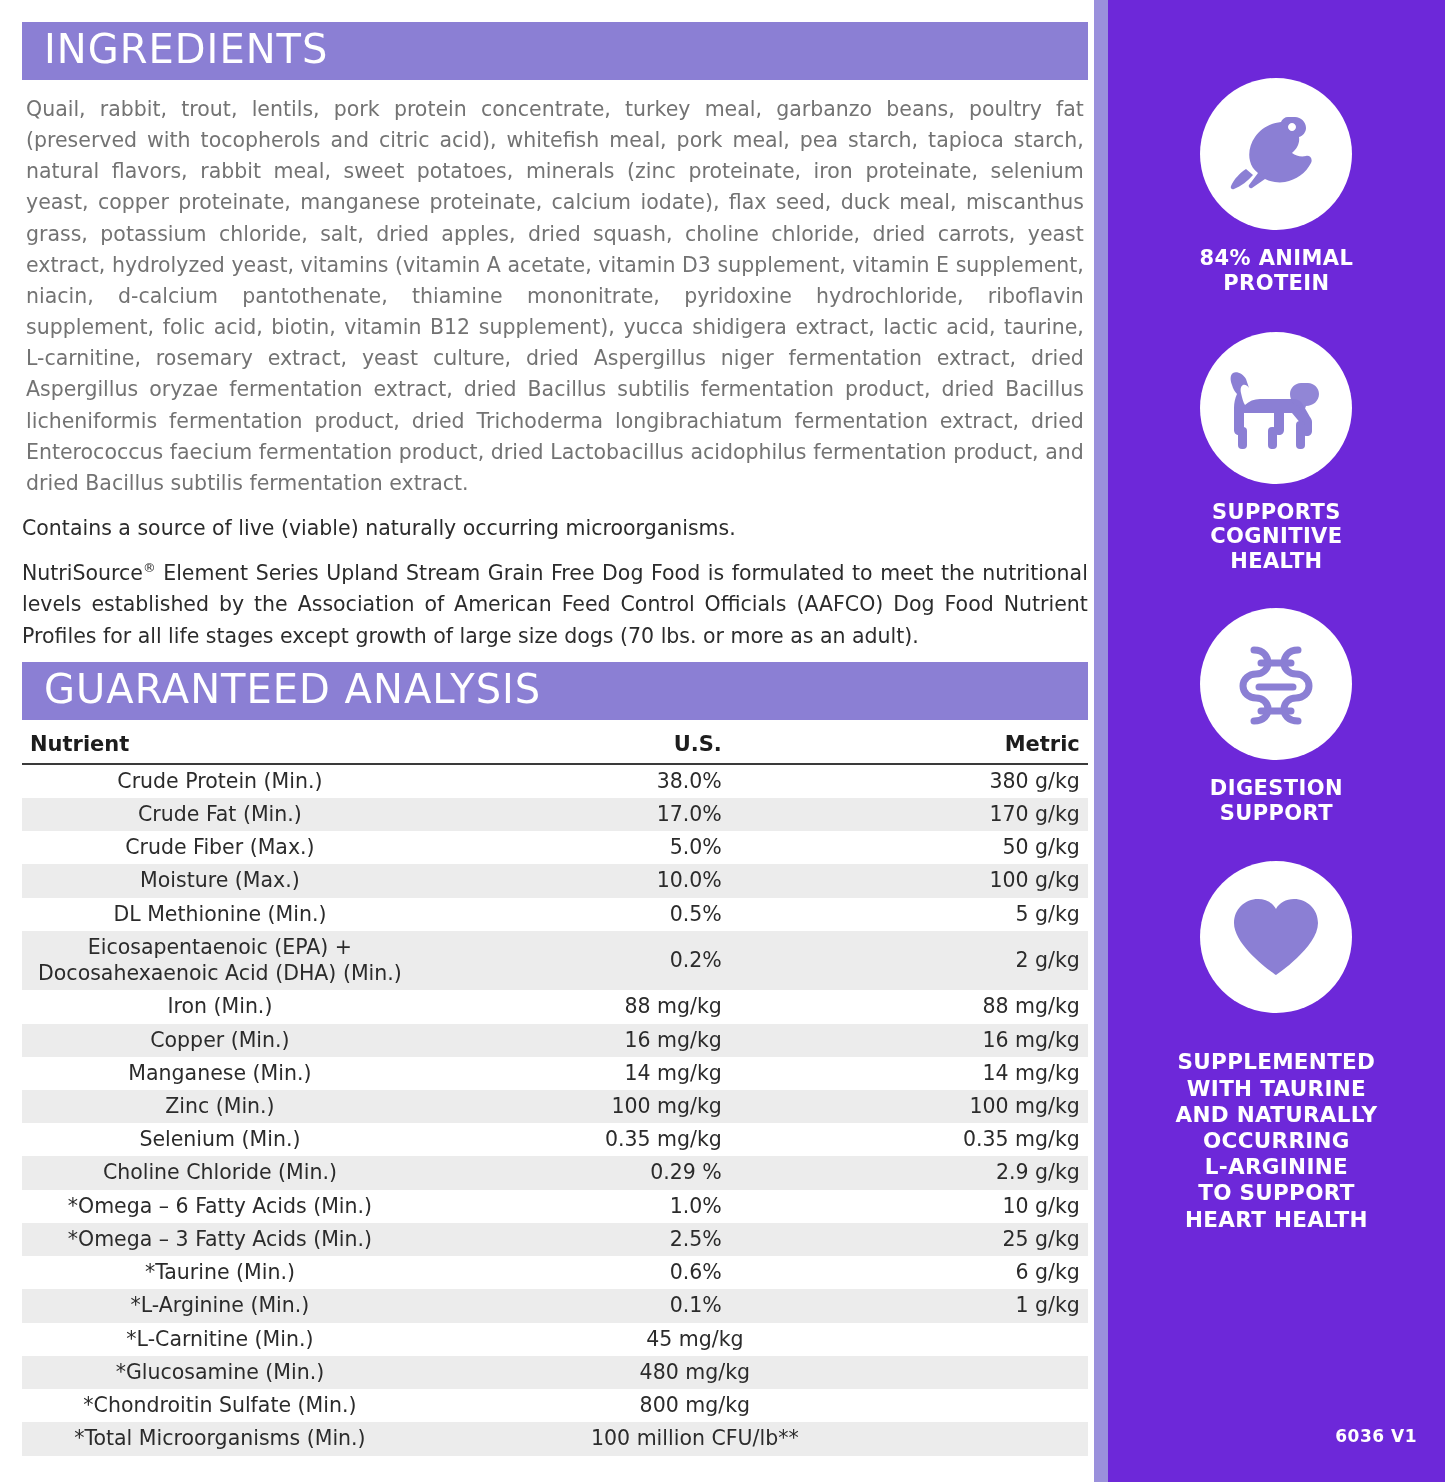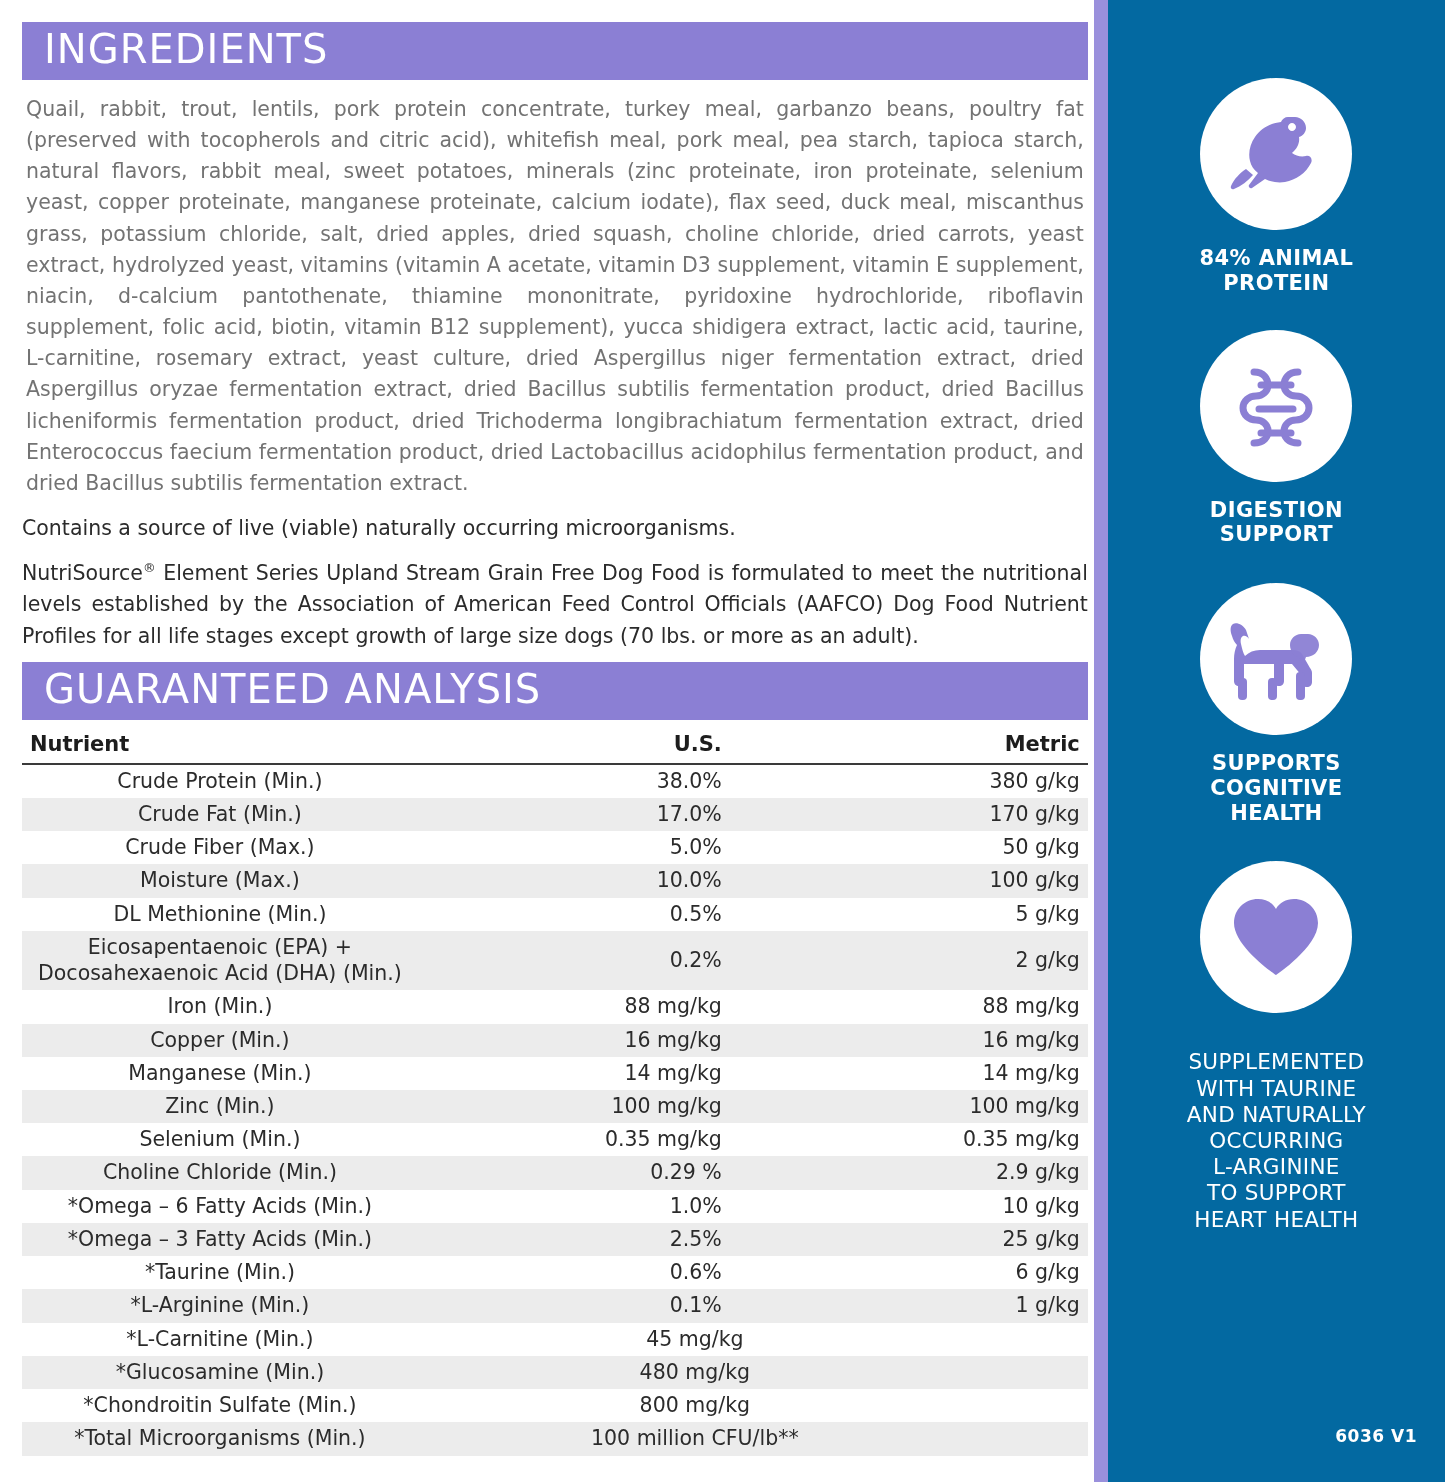--- a/index.html
+++ b/index.html
@@ -81,21 +81,21 @@
   table.ga td.metric { text-align: right; padding-right: 8px; }
   table.ga tr.shade td { background: #ececec; }
   table.ga td.wide {
     text-align: center;
     padding-right: 120px;
   }
 
   
   .right {
     width: 360px;
-    background: #0369a1;
+    background: #6d28d9;
     position: relative;
     color: #ffffff;
     display: flex;
     flex-direction: column;
     align-items: center;
     padding-top: 78px;
     box-sizing: border-box;
   }
   .right::before {
     content: "";
@@ -131,21 +131,21 @@
     letter-spacing: 0.4px;
     white-space: pre-line;
   }
   .badge + .badge { margin-top: 30px; }
   .badge.b2 { margin-top: 34px; }
   .badge.b3 { margin-top: 36px; }
   .badge.b4 { margin-top: 36px; }
   .tagline {
     margin-top: 20px;
     text-align: center;
-    font-weight: normal;
+    font-weight: bold;
     font-size: 21.5px;
     line-height: 1.22;
     letter-spacing: 0.3px;
     white-space: pre-line;
   }
   .code {
     position: absolute;
     bottom: 36px;
     right: 28px;
     font-size: 17px;
@@ -286,51 +286,51 @@
 
     <div class="badge b1">
       <div class="circle">
         <svg width="100" height="94" viewBox="0 0 100 94" aria-hidden="true">
           <path fill="#8b7fd4" d="M62 10c-3 0-6 2-7 5-10 1-20 6-26 15-5 7-7 16-5 24 1 5 4 9 8 12l-9 12c-1 2 1 4 3 3l13-9c6 3 13 4 20 3 11-2 21-9 26-19 2-4-1-8-5-7-5 1-10 0-14-3 5-4 8-10 7-16 4-1 7-5 7-9 0-6-5-11-11-11h-7zm4 6c2 0 4 2 4 4s-2 4-4 4-4-2-4-4 2-4 4-4z"></path>
           <path fill="#8b7fd4" d="M20 62c-6 4-12 10-15 17-1 2 1 4 3 3 7-3 14-8 19-14z"></path>
         </svg>
       </div>
       <div class="badge-label">84% ANIMAL
 PROTEIN</div>
-    </div>
-
-    <div class="badge b2">
-      <div class="circle">
-        <svg width="96" height="96" viewBox="0 0 96 96" aria-hidden="true">
-          <g fill="none" stroke="#8b7fd4" stroke-width="7" stroke-linecap="round">
-            <path d="M26 14c10 0 14 7 14 13s-5 11-12 11-13 5-13 12 6 12 13 12 12 5 12 11-4 12-14 12"></path>
-            <path d="M70 14c-10 0-14 7-14 13s5 11 12 11 13 5 13 12-6 12-13 12-12 5-12 11 4 12 14 12"></path>
-            <path d="M33 27h30M31 51h34M33 75h30"></path>
-          </g>
-        </svg>
-      </div>
-      <div class="badge-label">DIGESTION
-SUPPORT</div>
     </div>
 
     <div class="badge b3">
       <div class="circle">
         <svg width="104" height="94" viewBox="0 0 104 94" aria-hidden="true">
           <path fill="#8b7fd4" d="M22 18c-3-5-9-8-13-6-3 2-3 7-1 12 1 4 3 7 5 9-2 4-3 9-3 14v22c0 3 2 5 5 5s5-2 5-5V52h30v17c0 3 2 5 5 5s5-2 5-5V52h8l10 12v6c0 3 2 5 5 5s5-2 5-5v-9c0-2-1-4-2-5L78 42c-2-3-5-4-8-4H36c-6 0-11 2-15 6-2-3-3-8-4-12-1-4 0-7 2-8 2-1 5 1 6 3z"></path>
           <rect x="14" y="66" width="9" height="22" rx="4" fill="#8b7fd4"></rect>
           <rect x="44" y="66" width="9" height="22" rx="4" fill="#8b7fd4"></rect>
           <rect x="72" y="60" width="9" height="28" rx="4" fill="#8b7fd4"></rect>
           <path fill="#8b7fd4" d="M84 22c6 0 11 5 11 11 0 7-6 12-13 12l-3 8-4-8c-5-1-9-6-9-12 0-6 5-11 11-11z" opacity="0.95"></path>
         </svg>
       </div>
       <div class="badge-label">SUPPORTS
 COGNITIVE
 HEALTH</div>
     </div>
 
+    <div class="badge b2">
+      <div class="circle">
+        <svg width="96" height="96" viewBox="0 0 96 96" aria-hidden="true">
+          <g fill="none" stroke="#8b7fd4" stroke-width="7" stroke-linecap="round">
+            <path d="M26 14c10 0 14 7 14 13s-5 11-12 11-13 5-13 12 6 12 13 12 12 5 12 11-4 12-14 12"></path>
+            <path d="M70 14c-10 0-14 7-14 13s5 11 12 11 13 5 13 12-6 12-13 12-12 5-12 11 4 12 14 12"></path>
+            <path d="M33 27h30M31 51h34M33 75h30"></path>
+          </g>
+        </svg>
+      </div>
+      <div class="badge-label">DIGESTION
+SUPPORT</div>
+    </div>
+
     <div class="badge b4">
       <div class="circle">
         <svg width="100" height="92" viewBox="0 0 100 92" aria-hidden="true">
           <path fill="#8b7fd4" d="M50 84S8 56 8 32C8 18 19 8 32 8c8 0 15 4 18 10 3-6 10-10 18-10 13 0 24 10 24 24 0 24-42 52-42 52z"></path>
         </svg>
       </div>
       <div class="badge-label"></div>
     </div>
 
     <div class="tagline">SUPPLEMENTED

